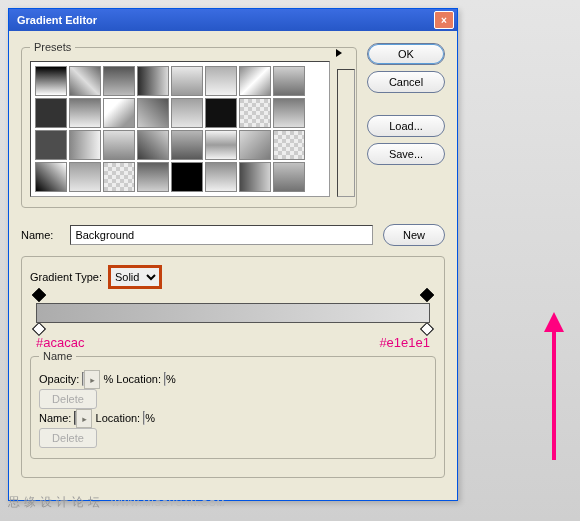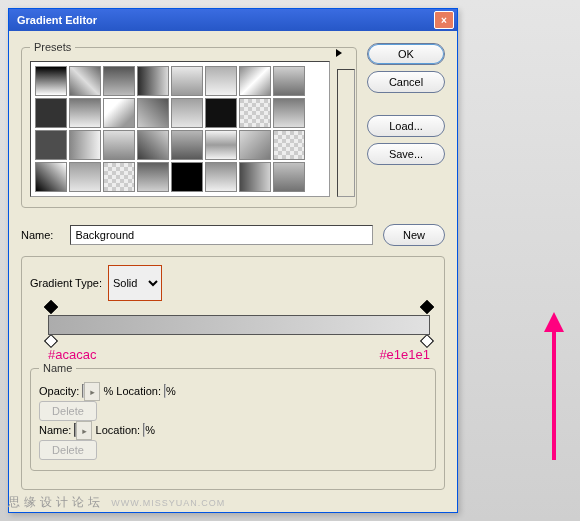--- a/index.html
+++ b/index.html
@@ -16,24 +16,24 @@
 .presets-box{border:1px inset #999;background:#fff;padding:4px;height:126px;overflow:hidden;width:290px}
 .presets-grid{display:grid;grid-template-columns:repeat(8,32px);grid-auto-rows:30px;gap:2px}
 .sw{border:1px solid #888;cursor:pointer}
 .scroll{position:absolute;right:1px;top:16px;width:16px;height:126px;border:1px inset #999;background:#ece9d8}
 .btncol{display:flex;flex-direction:column;gap:6px;margin-left:10px;margin-top:2px}
 .btn{width:76px;height:20px;border:1px solid #6a7a99;border-radius:11px;background:linear-gradient(to bottom,#fdfdfd,#e8e8e8);cursor:pointer;font-size:11px;display:flex;align-items:center;justify-content:center}
 .btn.hl{box-shadow:0 0 0 1px #5b9dd8 inset}
 .lbl{margin-right:17px}
 .namefield{flex:1;height:18px;border:1px inset #999;background:#fff;padding:0 4px;font-size:11px}
 .namerow{display:flex;align-items:center;margin:8px 0 10px 0}
-select{height:36px;border:1px solid #c2410c;width:54px;font-size:11px}
+select{height:24px;border:3px solid #c2410c;width:54px;font-size:11px}
 .numf{width:34px;height:17px;border:1px inset #999;background:#fff;font-size:11px;text-align:left;padding:0 3px}
 .popbtn{width:14px;height:17px;border:1px solid #888;background:#eee;display:inline-flex;align-items:center;justify-content:center;font-size:9px;cursor:pointer}
-.gradrow{margin:12px 0 0 12px}
+.gradrow{margin:12px 0 0 0}
 .gtrack{position:relative;height:18px;border:1px solid #555;margin:14px 6px 2px 6px;background:linear-gradient(to right,#acacac,#e1e1e1)}
 .stop{position:absolute;width:12px;height:12px;display:flex;flex-direction:column;align-items:center}
 .stop .diamond{width:8px;height:8px;background:#000;transform:rotate(45deg);border:1px solid #000}
 .stop.top{top:-14px}
 .stop.bot{bottom:-14px}
 .stop .diamond.emp{background:#fff}
 .hexl{color:#e6007e;font-size:13px;padding:0 6px;display:flex;justify-content:space-between;margin-top:12px}
 .dis{background:#f0ede0;border:1px inset #ccc;width:38px;height:16px}
 .delbtn{width:56px;height:18px;border:1px solid #bbb;border-radius:3px;background:#efeee6;color:#aaa;font-size:11px;display:flex;align-items:center;justify-content:center}
 .arrow{position:absolute;right:24px;top:330px;width:4px;height:130px;background:#ff007f}

